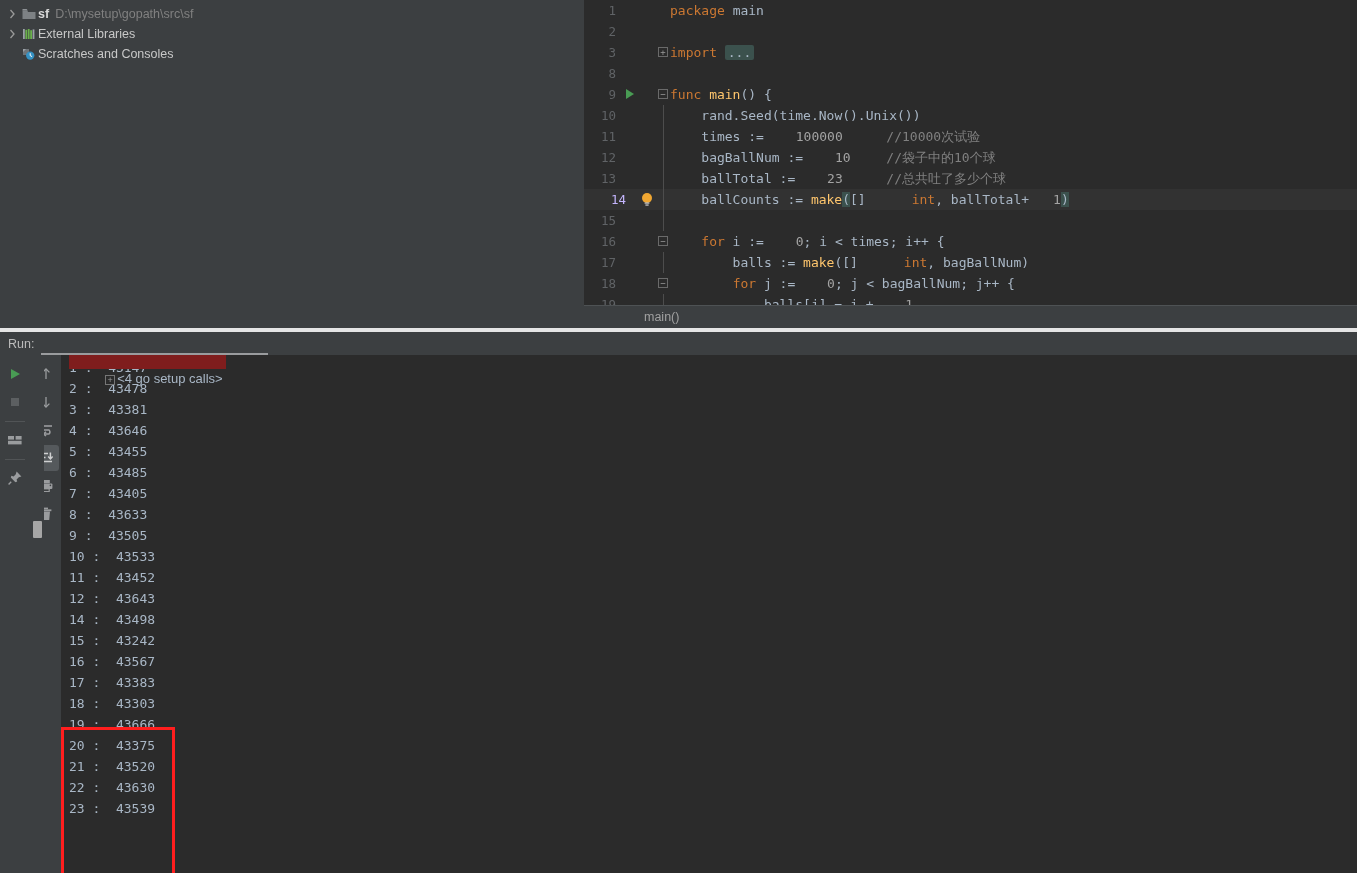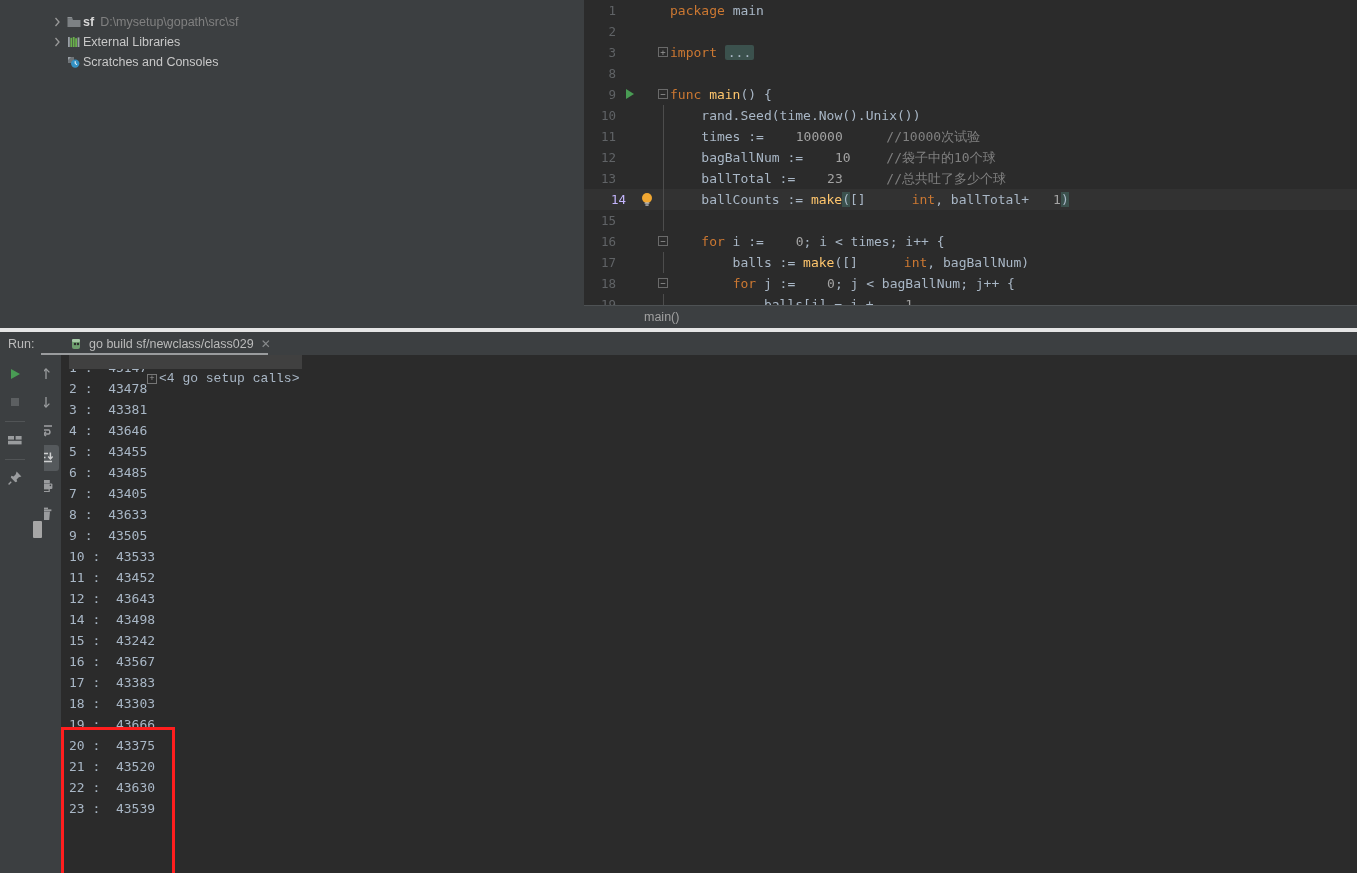--- a/index.html
+++ b/index.html
@@ -14,25 +14,24 @@
   #app {
     position: relative;
     width: 1357px;
     height: 873px;
     background: #3c3f41;
   }
 
   
   #project-panel {
     position: absolute;
-    left: 0; top: 12px;
+    left: 0; top: 4px;
     width: 616px; height: 328px;
     background: #3c3f41;
     overflow: hidden;
-    margin-left: 45px;
   }
   .tree-row {
     position: relative;
     height: 20px;
     display: flex;
     align-items: center;
     font-size: 12.5px;
     color: #bbbbbb;
     padding-left: 4px;
     white-space: nowrap;
@@ -261,24 +260,24 @@
     font-size: 13px;
     color: #a9b7c6;
     white-space: pre;
     line-height: 21px;
   }
   #fold-header {
     position: absolute;
     left: 8px; top: -6px;
     height: 20px;
     line-height: 20px;
-    font-family: Liberation Mono, monospace;
+    font-family: Liberation Sans, sans-serif;
     font-size: 13px;
     color: #a9b7c6;
-    background: #404040;
+    background: #7f1d1d;
     padding: 0 3px 0 0;
     white-space: pre;
   }
   #fold-header .boxglyph {
     display: inline-block;
     width: 10px; height: 10px;
     border: 1px solid #767676;
     box-sizing: border-box;
     font-size: 9px;
     line-height: 8px;
@@ -389,32 +388,20 @@
       </div>
     <div id="editor-breadcrumb">
       <span>main()</span>
     </div>
   </div>
 
   <div id="run-panel">
 
     <div id="run-tabbar">
       <div id="run-label">Run:</div>
-      <div id="run-tab">
-        <span id="run-tab-icon">
-          <svg width="14" height="14" viewBox="0 0 14 14">
-            <rect x="3" y="2" width="8" height="10" rx="2" fill="#6e9e6e"></rect>
-            <rect x="3" y="2" width="8" height="3" rx="1.2" fill="#a6c9a6"></rect>
-            <circle cx="6" cy="7" r="1.2" fill="#2b2b2b"></circle>
-            <circle cx="9" cy="7" r="1.2" fill="#2b2b2b"></circle>
-          </svg>
-        </span>
-        <span id="run-tab-title">go build sf/newclass/class029</span>
-        <span id="run-tab-close">✕</span>
-      </div>
       <div id="run-tab-underline"></div>
     </div>
 
     <div id="run-body">
 
       <div class="tool-col">
         <div class="tool-btn">
           <svg width="14" height="14" viewBox="0 0 14 14">
               <polygon points="3,2 12,7 3,12" fill="#499c54"></polygon>
             </svg>

